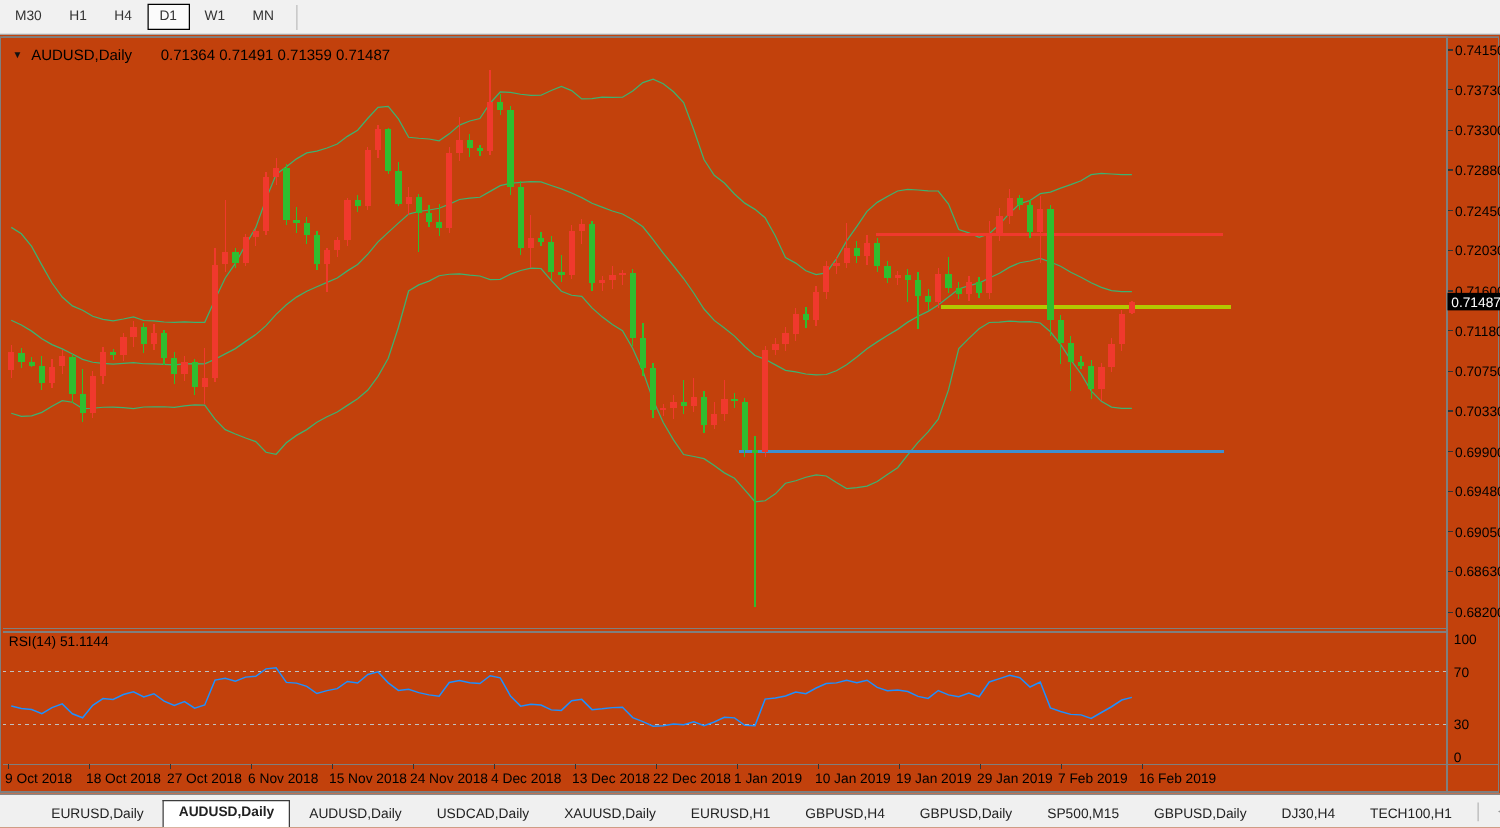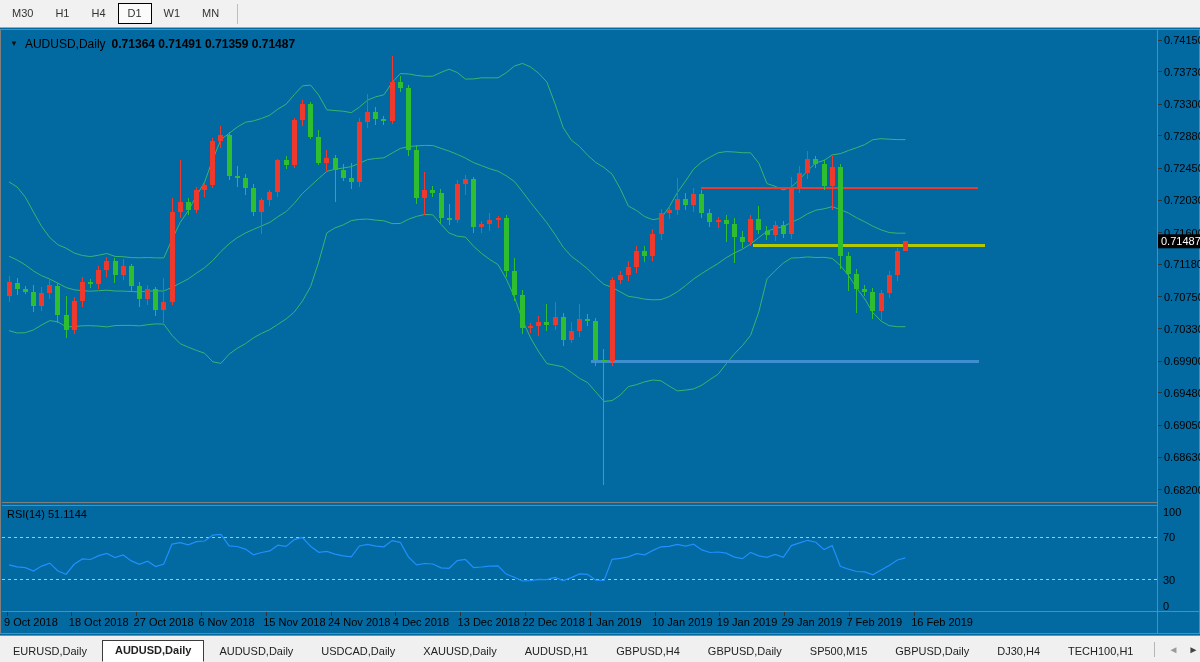--- a/index.html
+++ b/index.html
@@ -1,34 +1,34 @@
 <!DOCTYPE html>
 <html><head>
 <meta charset="utf-8">
 <style>
   html,body{margin:0;padding:0;background:#d4d0c8;font-family:"Liberation Sans",sans-serif;}
-  #app{position:relative;width:1200px;height:662px;background:#0369a1;overflow:hidden;
+  #app{position:relative;width:1200px;height:662px;background:#c2410c;overflow:hidden;
        font-family:"Liberation Sans",sans-serif;}
   
   #toolbar{position:absolute;left:0;top:0;width:1200px;height:28px;background:#f1f1f1;
            border-bottom:1px solid #a9a9a9;box-sizing:border-box;display:flex;align-items:center;}
   .tf-btn{font-size:11px;color:#333;padding:3px 9px;margin-left:2px;border:1px solid transparent;
           background:transparent;cursor:default;line-height:13px;}
   .tf-btn.active{background:#fbfbfb;border:1px solid #000000;}
   .tb-sep{width:1px;height:20px;background:#bdbdbd;margin-left:8px;}
   
   #chartwin{position:absolute;left:0;top:29px;width:1200px;height:606px;}
   svg text{font-family:"Liberation Sans",sans-serif;}
   #title-overlay{position:absolute;left:10px;top:8px;font-size:12px;color:#000;white-space:nowrap;}
   #title-overlay .marker{font-size:8px;position:relative;top:-2px;margin-right:7px;color:#111;}
-  #title-overlay .ohlc{margin-left:6px;font-weight:bold;}
+  #title-overlay .ohlc{margin-left:23px;}
   #rsi-overlay{position:absolute;left:7px;top:479px;font-size:11px;color:#000;}
   
   #tabbar{position:absolute;left:0;bottom:0;width:1200px;height:27px;background:#f0f0f0;
-          border-top:1px solid #888;box-sizing:border-box;display:flex;align-items:flex-end;}
+          border-top:1px solid #888;box-sizing:border-box;display:flex;align-items:flex-end;padding-left:28px;}
   .tab{font-size:11px;color:#222;padding:4px 13px 5px 13px;white-space:nowrap;cursor:default;}
   .tab.active{background:#ffffff;border:1px solid #3c3c3c;border-bottom:1px solid #fff;
               font-weight:bold;padding:3px 12px 5px 12px;}
   .tab-sep{width:1px;height:13px;background:#b5b5b5;margin:0 1px 6px 1px;}
   #tab-scroll{margin-left:auto;display:flex;align-items:center;height:100%;padding-right:6px;}
   #tab-scroll .sep{width:1px;height:15px;background:#b5b5b5;margin:0 8px;}
   .scroll-btn{font-size:10px;color:#444;padding:2px 5px;cursor:default;}
   .scroll-btn.dim{color:#9a9a9a;}
 </style>
 </head>
@@ -584,21 +584,21 @@
       <div class="tab">EURUSD,Daily</div>
       <div class="tab-sep"></div>
       <div class="tab active">AUDUSD,Daily</div>
       <div class="tab-sep"></div>
       <div class="tab">AUDUSD,Daily</div>
       <div class="tab-sep"></div>
       <div class="tab">USDCAD,Daily</div>
       <div class="tab-sep"></div>
       <div class="tab">XAUUSD,Daily</div>
       <div class="tab-sep"></div>
-      <div class="tab">AUDUSD,H1</div>
+      <div class="tab">EURUSD,H1</div>
       <div class="tab-sep"></div>
       <div class="tab">GBPUSD,H4</div>
       <div class="tab-sep"></div>
       <div class="tab">GBPUSD,Daily</div>
       <div class="tab-sep"></div>
       <div class="tab">SP500,M15</div>
       <div class="tab-sep"></div>
       <div class="tab">GBPUSD,Daily</div>
       <div class="tab-sep"></div>
       <div class="tab">DJ30,H4</div>

